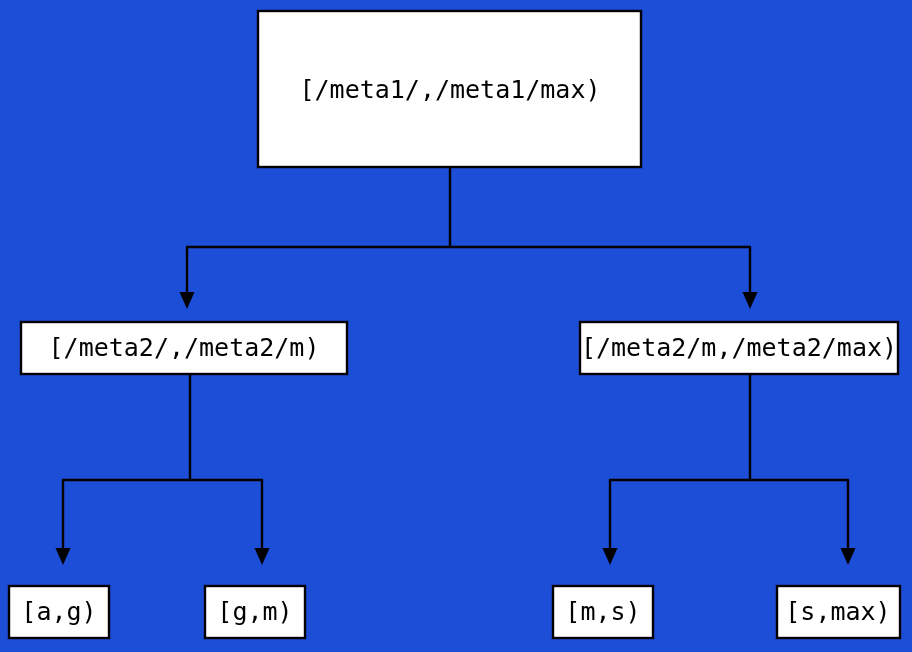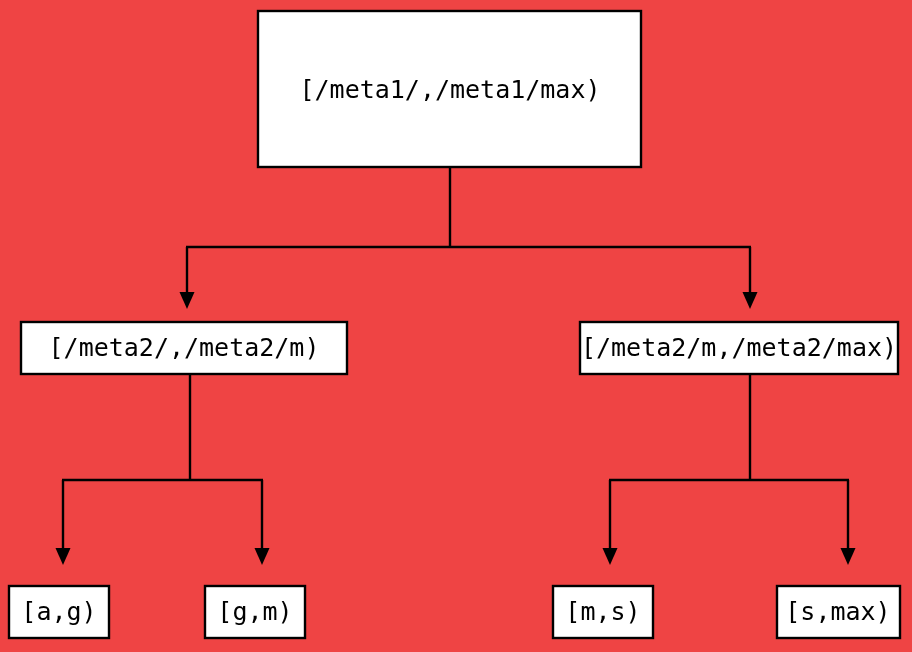--- a/index.html
+++ b/index.html
@@ -11,21 +11,21 @@
   body {
     width: 912px;
     height: 652px;
     font-family: "DejaVu Sans Mono", "Liberation Mono", monospace;
     overflow: hidden;
   }
   #diagram-root {
     position: relative;
     width: 912px;
     height: 652px;
-    background: #ef4444;
+    background: #1d4ed8;
   }
   svg.tree-canvas {
     position: absolute;
     top: 0;
     left: 0;
     width: 912px;
     height: 652px;
     display: block;
   }
   .node-box {

